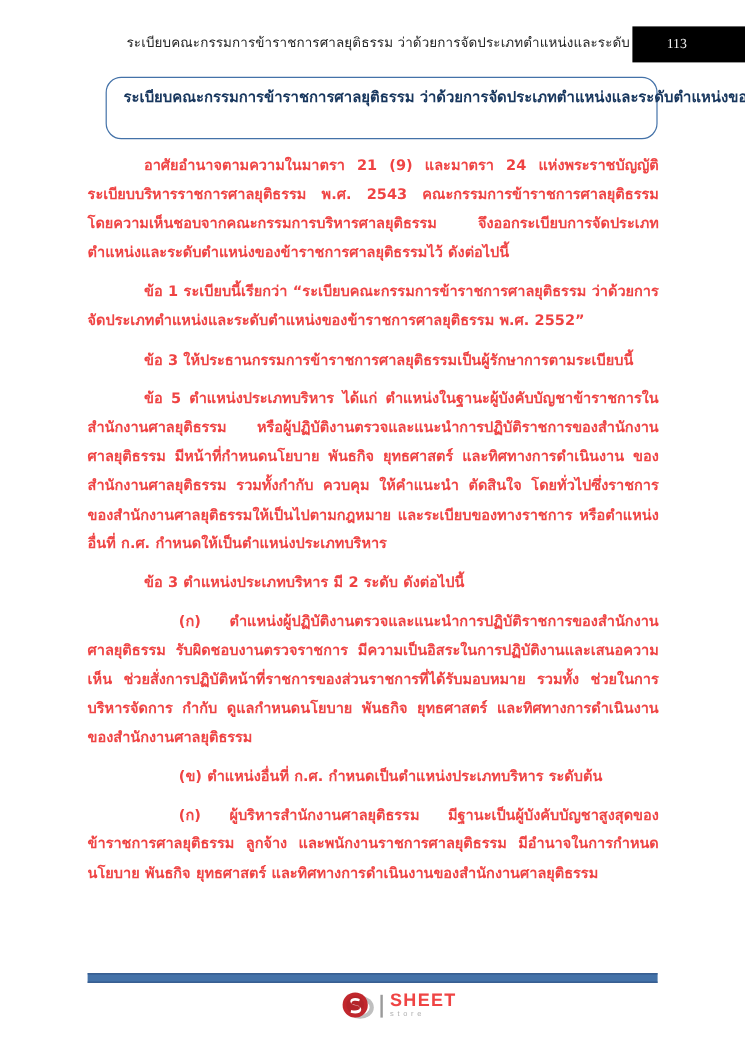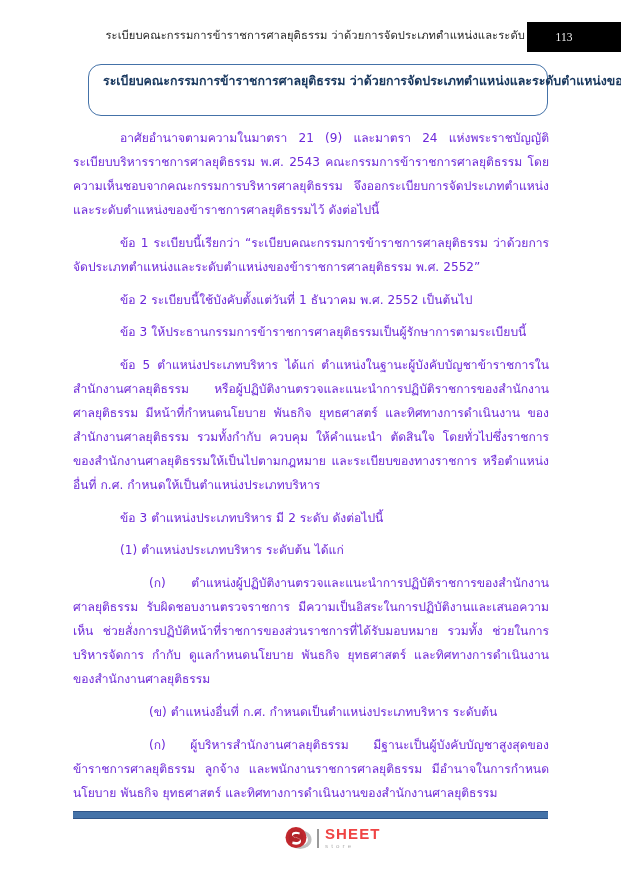--- a/index.html
+++ b/index.html
@@ -89,25 +89,26 @@
   
   .body-text {
     position: absolute;
     left: 73px;
     top: 126px;
     width: 476px;
   }
   .para {
     font-size: 12.1px;
     line-height: 24.1px;
-    color: #6d28d9;
+    color: #ef4444;
     text-align: justify;
     text-justify: inter-word;
     margin: 0 0 8.5px 0;
     word-spacing: 0.2px;
+    font-weight: bold;
   }
   .para.indent-1 { text-indent: 47px; }
   .para.indent-2 { text-indent: 47px; }
   .para.indent-3 { text-indent: 76px; }
   .para.last-line-left { text-align: left; }
 
   
   .footer-rule {
     position: absolute;
     left: 73px;
@@ -173,25 +174,23 @@
     </div>
   </div>
 
   <div class="title-box">
     <div class="title-line">ระเบียบคณะกรรมการข้าราชการศาลยุติธรรม ว่าด้วยการจัดประเภทตำแหน่งและระดับตำแหน่งของ</div>
   </div>
 
   <div class="body-text">
     <p class="para indent-1">อาศัยอำนาจตามความในมาตรา 21 (9) และมาตรา 24 แห่งพระราชบัญญัติระเบียบบริหารราชการศาลยุติธรรม พ.ศ. 2543 คณะกรรมการข้าราชการศาลยุติธรรม โดยความเห็นชอบจากคณะกรรมการบริหารศาลยุติธรรม จึงออกระเบียบการจัดประเภทตำแหน่งและระดับตำแหน่งของข้าราชการศาลยุติธรรมไว้ ดังต่อไปนี้</p>
     <p class="para indent-1">ข้อ 1 ระเบียบนี้เรียกว่า “ระเบียบคณะกรรมการข้าราชการศาลยุติธรรม ว่าด้วยการจัดประเภทตำแหน่งและระดับตำแหน่งของข้าราชการศาลยุติธรรม พ.ศ. 2552”</p>
-    <p class="para indent-1 last-line-left">ข้อ 2 ระเบียบนี้ใช้บังคับตั้งแต่วันที่ 1 ธันวาคม พ.ศ. 2552 เป็นต้นไป</p>
     <p class="para indent-1 last-line-left">ข้อ 3 ให้ประธานกรรมการข้าราชการศาลยุติธรรมเป็นผู้รักษาการตามระเบียบนี้</p>
     <p class="para indent-1">ข้อ 5 ตำแหน่งประเภทบริหาร ได้แก่ ตำแหน่งในฐานะผู้บังคับบัญชาข้าราชการในสำนักงานศาลยุติธรรม หรือผู้ปฏิบัติงานตรวจและแนะนำการปฏิบัติราชการของสำนักงานศาลยุติธรรม มีหน้าที่กำหนดนโยบาย พันธกิจ ยุทธศาสตร์ และทิศทางการดำเนินงาน ของสำนักงานศาลยุติธรรม รวมทั้งกำกับ ควบคุม ให้คำแนะนำ ตัดสินใจ โดยทั่วไปซึ่งราชการของสำนักงานศาลยุติธรรมให้เป็นไปตามกฎหมาย และระเบียบของทางราชการ หรือตำแหน่งอื่นที่ ก.ศ. กำหนดให้เป็นตำแหน่งประเภทบริหาร</p>
     <p class="para indent-1 last-line-left">ข้อ 3 ตำแหน่งประเภทบริหาร มี 2 ระดับ ดังต่อไปนี้</p>
-    <p class="para indent-2 last-line-left">(1) ตำแหน่งประเภทบริหาร ระดับต้น ได้แก่</p>
     <p class="para indent-3">(ก) ตำแหน่งผู้ปฏิบัติงานตรวจและแนะนำการปฏิบัติราชการของสำนักงานศาลยุติธรรม รับผิดชอบงานตรวจราชการ มีความเป็นอิสระในการปฏิบัติงานและเสนอความเห็น ช่วยสั่งการปฏิบัติหน้าที่ราชการของส่วนราชการที่ได้รับมอบหมาย รวมทั้ง ช่วยในการบริหารจัดการ กำกับ ดูแลกำหนดนโยบาย พันธกิจ ยุทธศาสตร์ และทิศทางการดำเนินงานของสำนักงานศาลยุติธรรม</p>
     <p class="para indent-3 last-line-left">(ข) ตำแหน่งอื่นที่ ก.ศ. กำหนดเป็นตำแหน่งประเภทบริหาร ระดับต้น</p>
     <p class="para indent-3">(ก) ผู้บริหารสำนักงานศาลยุติธรรม มีฐานะเป็นผู้บังคับบัญชาสูงสุดของข้าราชการศาลยุติธรรม ลูกจ้าง และพนักงานราชการศาลยุติธรรม มีอำนาจในการกำหนดนโยบาย พันธกิจ ยุทธศาสตร์ และทิศทางการดำเนินงานของสำนักงานศาลยุติธรรม</p>
   </div>
 
   <div class="footer-rule"></div>
 
   <div class="footer-logo">
     <div class="logo-mark">
       <svg width="30" height="27" viewBox="0 0 30 27" xmlns="http://www.w3.org/2000/svg">

